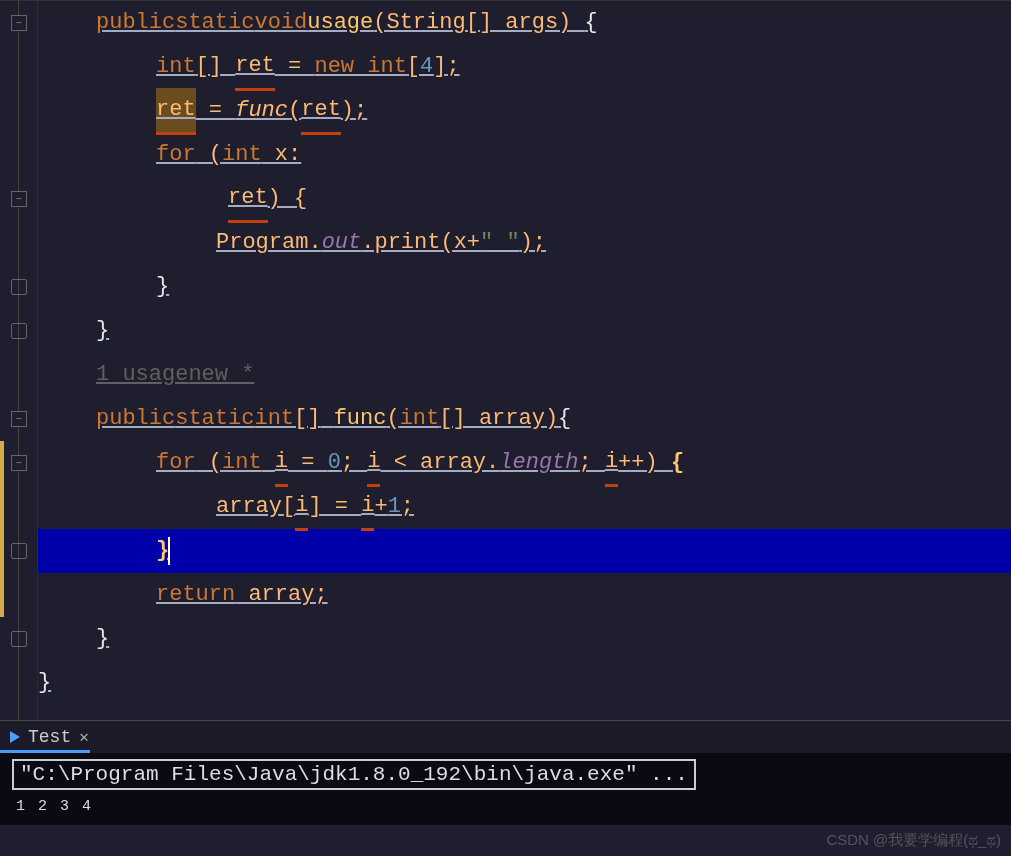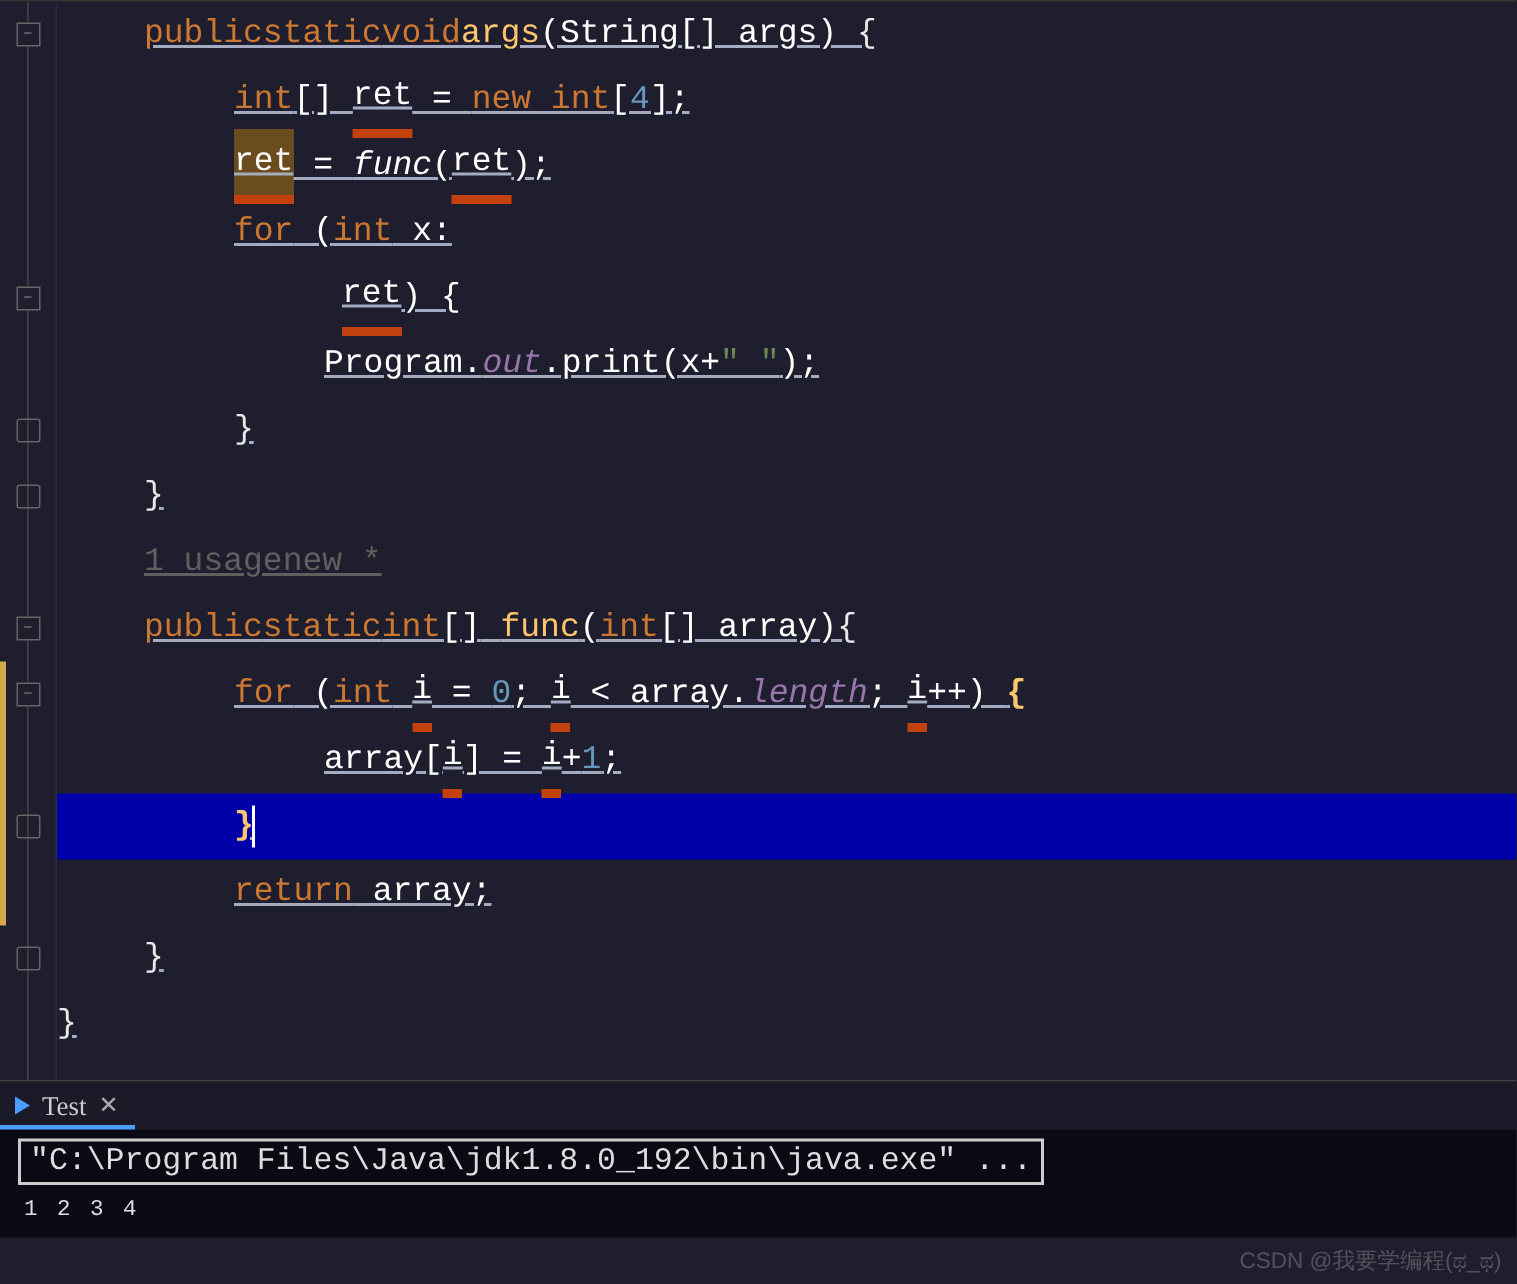--- a/index.html
+++ b/index.html
@@ -78,24 +78,24 @@
       line-height: 44px;
       text-decoration: underline;
     }
     .highlighted-line {
       background: #0000aa;
     }
     .kw { color: #cc7832; }
     .fn { color: #ffc66d; }
     .num { color: #6897bb; }
     .str { color: #6a8759; }
-    .ident { color: #ffffff; }
+    .ident { color: #fdba74; }
     .field { color: #9876aa; font-style: italic; }
     .method-ital { font-style: italic; }
-    .underline { border-bottom: 6px solid #c2410c; }
+    .underline { border-bottom: 3px solid #c2410c; }
     .hl-box { background: #6b4c1e; }
     .brace { color: #e8e8e8; }
     .ybrace { color: #ffc66d; font-weight: bold; }
     .hint { color: #606060; font-size: 22px; }
     .cursor {
       display: inline-block;
       width: 2px;
       height: 28px;
       background: #fff;
       vertical-align: middle;
@@ -104,21 +104,20 @@
     .terminal-area {
       border-top: 1px solid #444;
       background: #1a1a28;
     }
     .terminal-tabs {
       height: 32px;
       display: flex;
       align-items: center;
       background: #1a1a28;
       position: relative;
-      font-family: Liberation Serif, serif;
     }
     .terminal-tab {
       display: flex;
       align-items: center;
       padding: 0 10px;
       height: 32px;
       color: #ccc;
       font-size: 18px;
       gap: 8px;
     }
@@ -197,21 +196,21 @@
         <div class="breakpoint-icon"></div>
       </div>
     <div class="gutter-line"></div>
     <div class="gutter-line">
         <div class="breakpoint-icon"></div>
       </div>
     <div class="gutter-line"></div>
     <div class="change-bar" style="top:440px;height:176px"></div>
   </div>
   <div class="code-area">
-    <div class="code-line"><span class="kw">public</span> <span class="kw">static</span> <span class="kw">void</span> <span class="fn">args</span><span class="ident">(String[] args) </span><span class="brace">{</span></div>
+    <div class="code-line"><span class="kw">public</span> <span class="kw">static</span> <span class="kw">void</span> <span class="fn">usage</span><span class="ident">(String[] args) </span><span class="brace">{</span></div>
     <div class="code-line" style="padding-left:118px"><span class="kw">int</span><span class="ident">[]</span><span> </span><span class="ident underline">ret</span><span class="ident"> = </span><span class="kw">new int</span><span class="ident">[</span><span class="num">4</span><span class="ident">];</span></div>
     <div class="code-line" style="padding-left:118px"><span class="ident underline hl-box">ret</span><span class="ident"> = </span><span class="method-ital ident">func</span><span class="ident">(</span><span class="ident underline">ret</span><span class="ident">);</span></div>
     <div class="code-line" style="padding-left:118px"><span class="kw">for</span><span class="ident"> (</span><span class="kw">int</span><span class="ident"> x:</span></div>
     <div class="code-line" style="padding-left:190px"><span class="ident underline">ret</span><span class="ident">) {</span></div>
     <div class="code-line" style="padding-left:178px"><span class="ident">Program.</span><span class="field">out</span><span class="ident">.print(x+</span><span class="str">" "</span><span class="ident">);</span></div>
     <div class="code-line" style="padding-left:118px"><span class="brace">}</span></div>
     <div class="code-line" style="padding-left:58px"><span class="brace">}</span></div>
     <div class="code-line hint" style="padding-left:58px"><span>1 usage</span>   <span>new *</span></div>
     <div class="code-line" style="padding-left:58px"><span class="kw">public</span> <span class="kw">static</span> <span class="kw">int</span><span class="ident">[]</span><span> </span><span class="fn">func</span><span class="ident">(</span><span class="kw">int</span><span class="ident">[] array)</span><span class="brace">{</span></div>
     <div class="code-line" style="padding-left:118px"><span class="kw">for</span><span class="ident"> (</span><span class="kw">int</span><span> </span><span class="ident underline">i</span><span class="ident"> = </span><span class="num">0</span><span class="ident">; </span><span class="ident underline">i</span><span class="ident"> &lt; array.</span><span class="field">length</span><span class="ident">; </span><span class="ident underline">i</span><span class="ident">++) </span><span class="ybrace">{</span></div>

